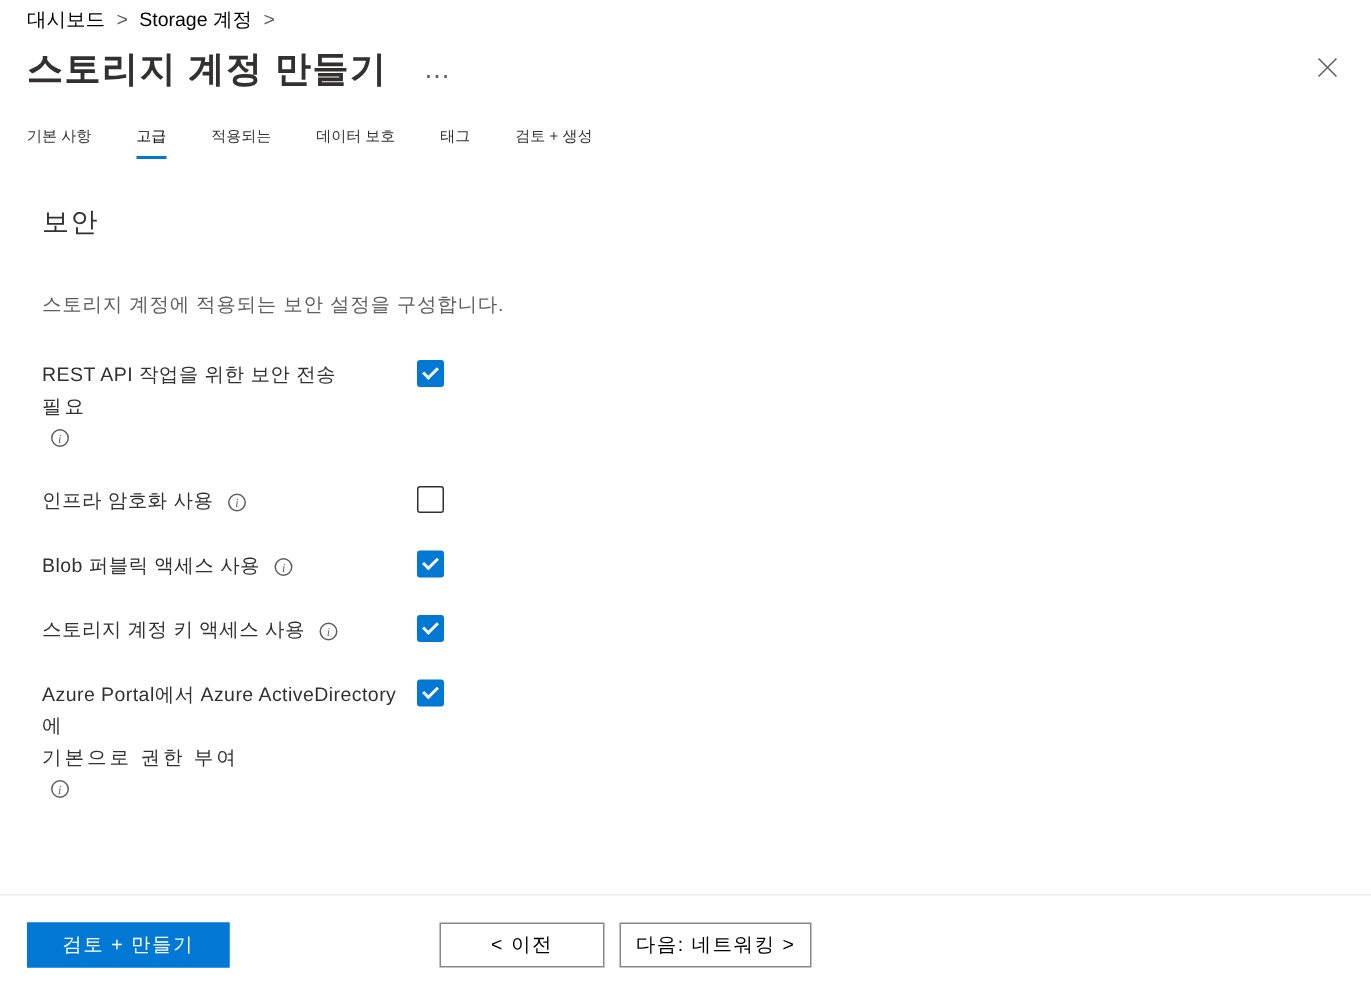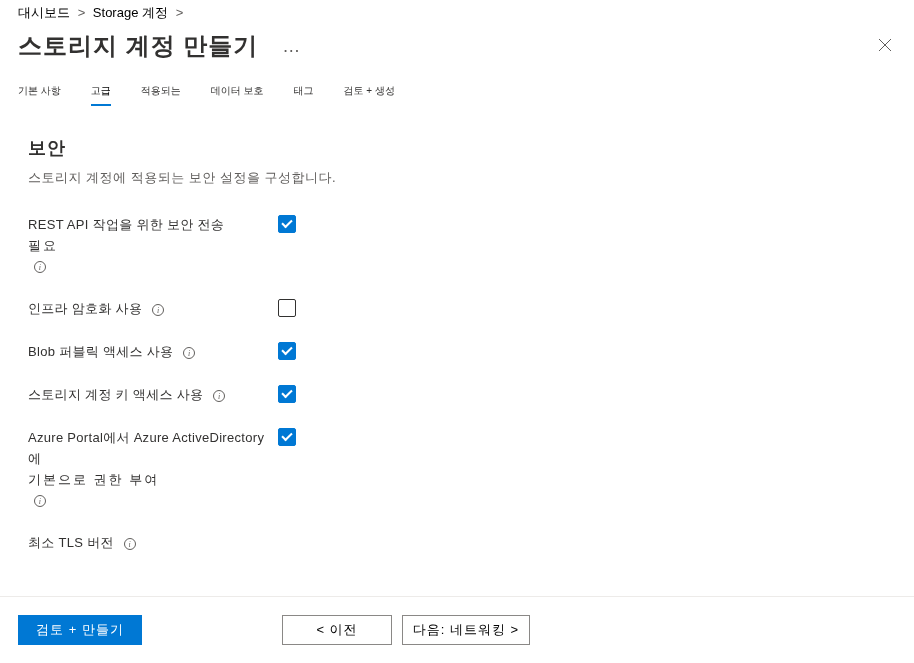--- a/index.html
+++ b/index.html
@@ -97,22 +97,22 @@
     }
     .scroll-area::-webkit-scrollbar-thumb {
       background: #c8c6c4;
     }
     .scroll-area::-webkit-scrollbar-button {
       background: #f3f2f1;
       height: 18px;
     }
     .section-title {
       font-size: 18px;
-      font-weight: 700;
-      margin-bottom: 9px;
+      font-weight: 400;
+      margin-bottom: 34px;
       letter-spacing: 1px;
     }
     .section-desc {
       font-size: 13px;
       color: #605e5c;
       margin-bottom: 28px;
       letter-spacing: 0.5px;
     }
     .form-row {
       display: flex;
@@ -218,21 +218,21 @@
       cursor: pointer;
       border: 1px solid #8a8886;
       background: #fff;
       text-align: center;
       letter-spacing: 1px;
     }
     .btn.primary {
       background: #0078d4;
       color: #fff;
       border-color: #0078d4;
-      width: 124px;
+      width: 135px;
     }
     .btn.secondary {
       width: 110px;
     }
     .btn.next {
       width: 128px;
     }
     .footer-gap {
       width: 120px;
     }

